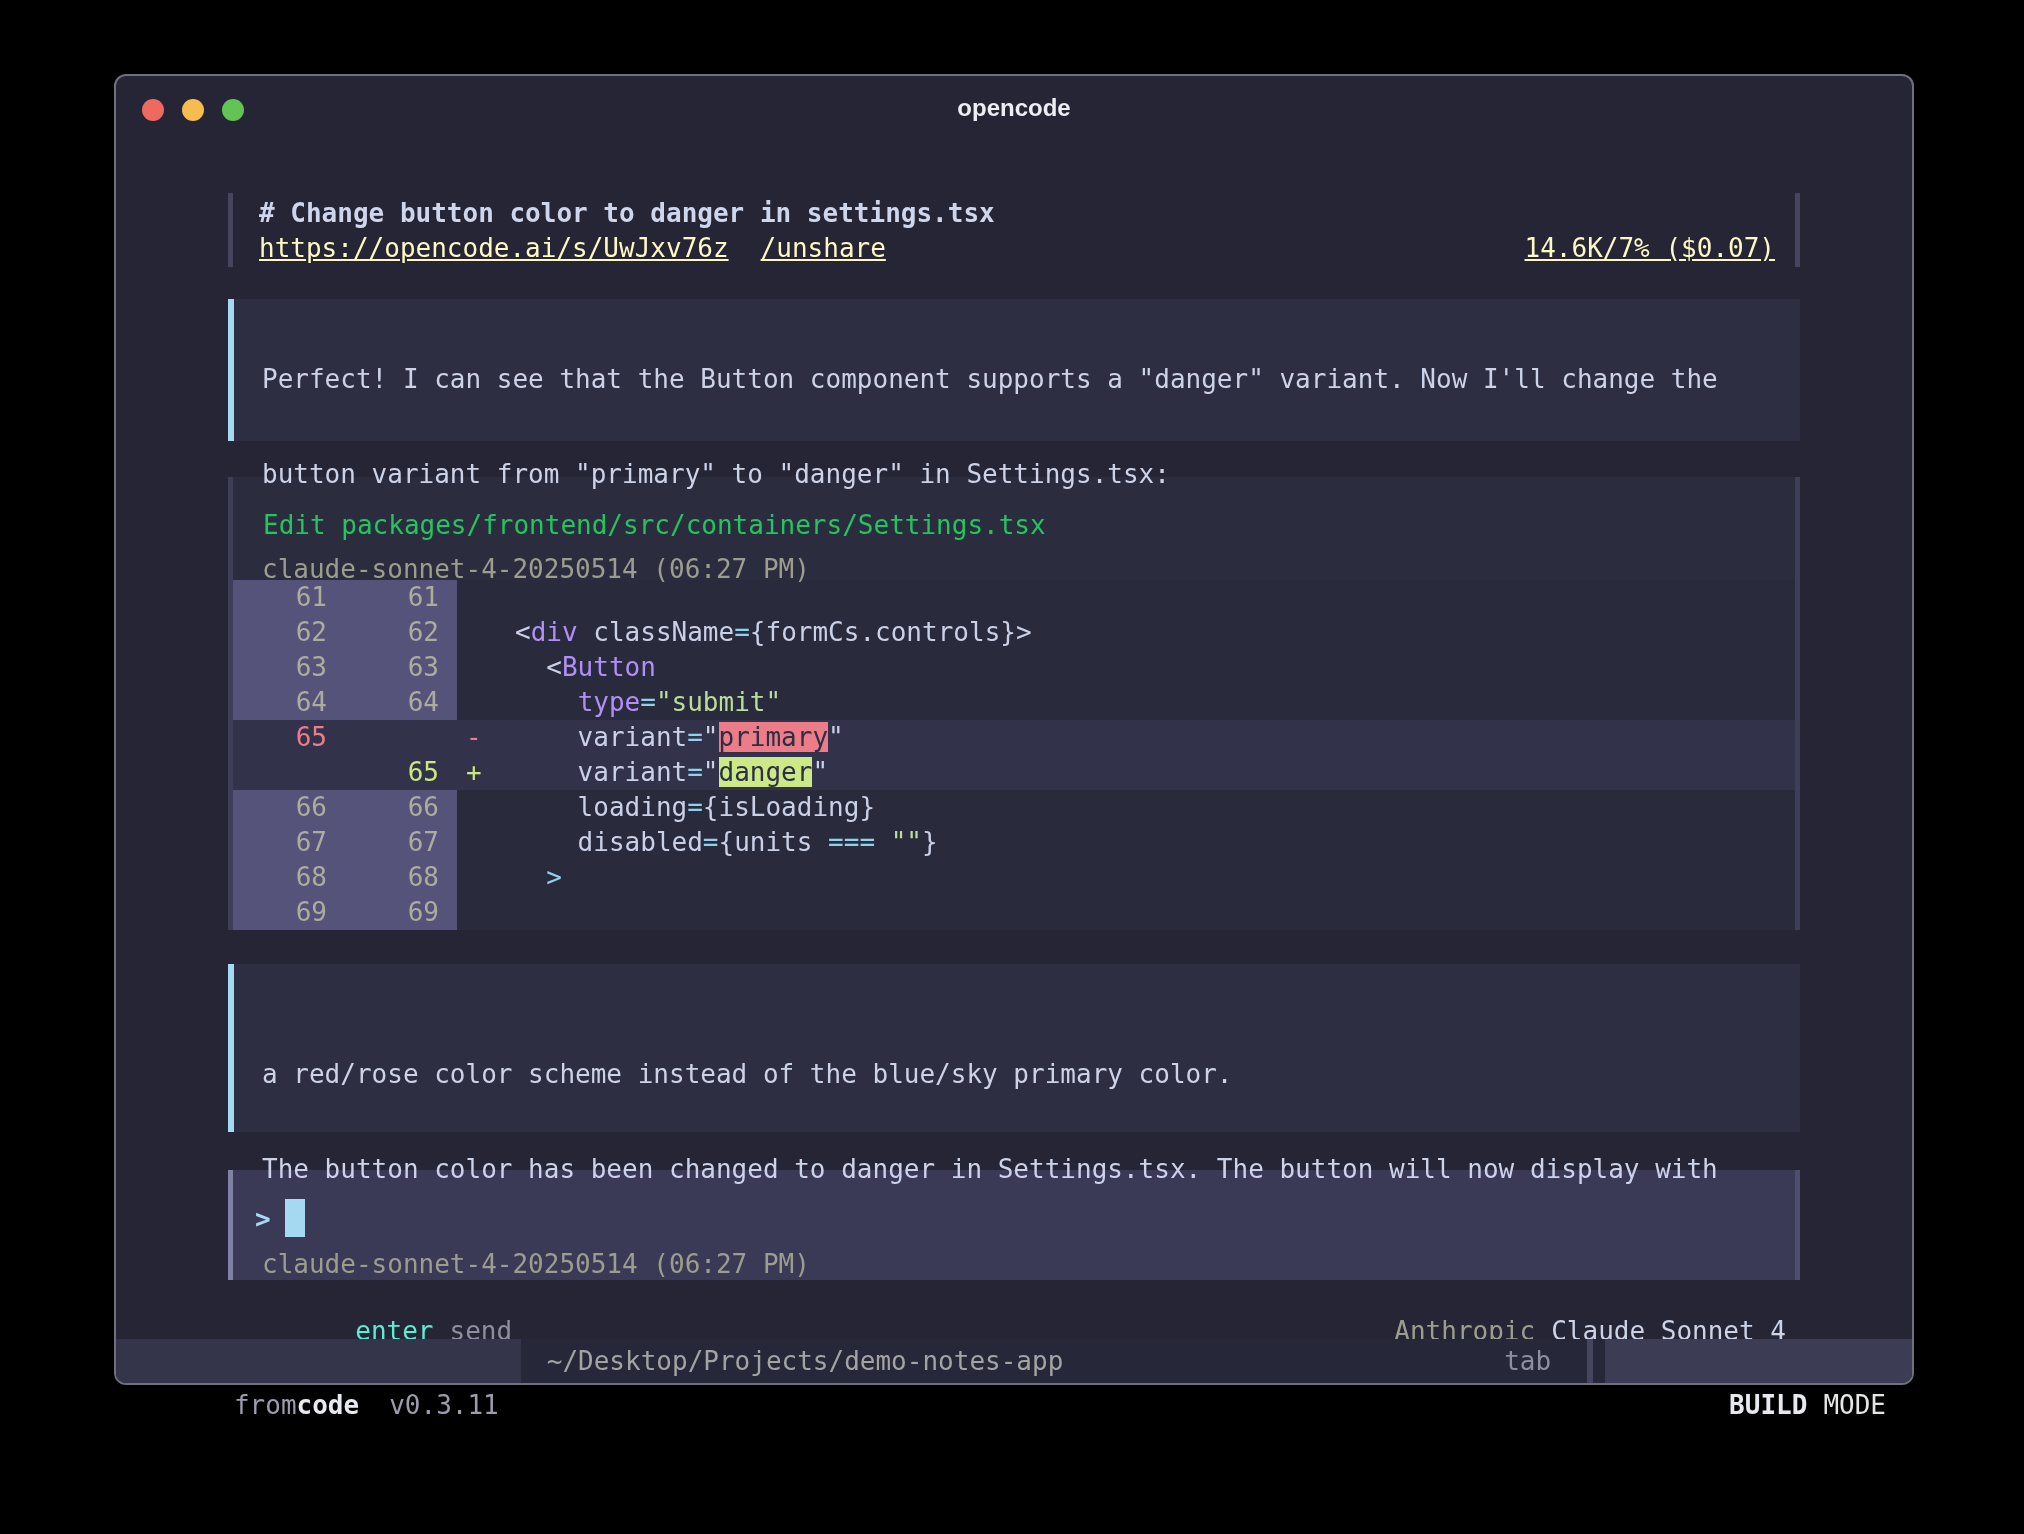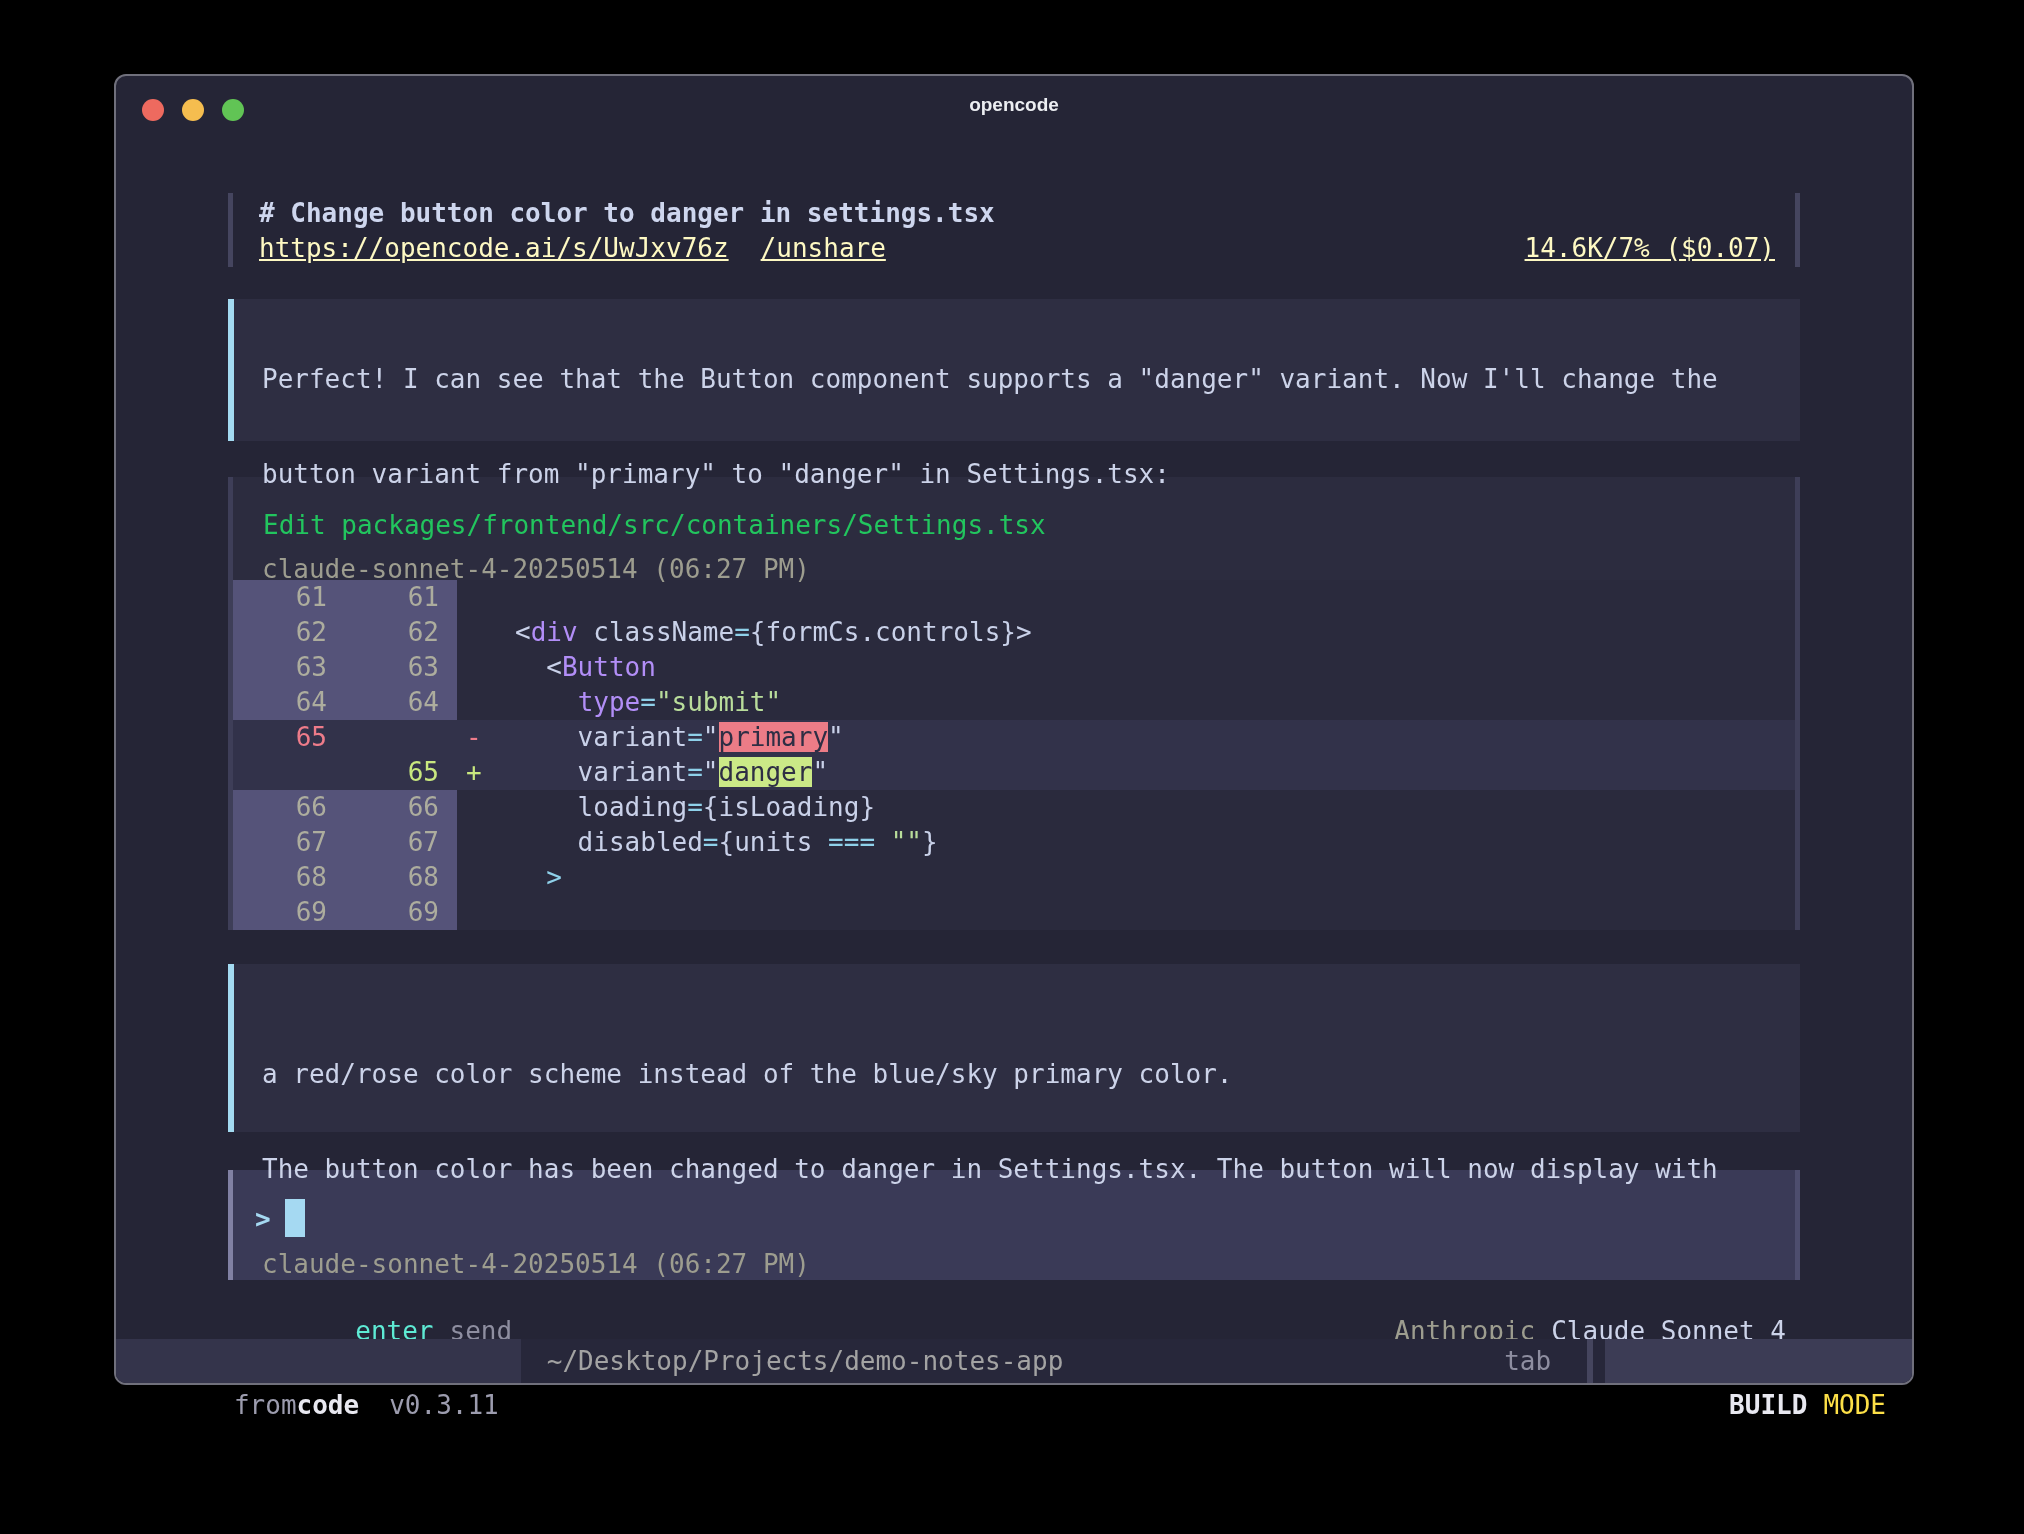--- a/index.html
+++ b/index.html
@@ -13,21 +13,21 @@
   }
   .titlebar{position:relative;height:68px;}
   .lights{position:absolute;left:26px;top:23px;display:flex;gap:18px;}
   .light{width:22px;height:22px;border-radius:50%;display:inline-block;}
   .light.red{background:#ee6a5f;}
   .light.yellow{background:#f5bd4f;}
   .light.green{background:#61c455;}
   .title{
     position:absolute;left:0;right:0;top:18px;text-align:center;
     font-family:"Liberation Sans","DejaVu Sans",sans-serif;
-    font-weight:bold;font-size:19px;color:#eceef2;
+    font-weight:bold;font-size:24px;color:#eceef2;
   }
 
   .content{margin:0 112px;}
 
   
   .session-header{
     margin-top:49px;height:74px;padding:2px 20px 0 26px;
     border-left:5px solid #45455f;border-right:5px solid #45455f;
   }
   .sh-row1{line-height:36px;font-weight:bold;color:#ced6ee;white-space:pre;}
@@ -98,21 +98,21 @@
   .sb-chip{background:#34344b;}
   .sb-chip.app{padding:0 22px 0 24px;border-bottom-left-radius:10px;color:#9c9cae;}
   .sb-code{font-weight:bold;color:#e8e8f0;}
   .sb-ver{margin-left:30px;}
   .sb-path{margin-left:26px;color:#a3a3a3;text-align:right;}
   .sb-spacer{flex:1;}
   .sb-tab{color:#8e8ea0;}
   .sb-divider{width:6px;background:#45455e;margin-left:36px;}
   .sb-chip.mode{margin-left:12px;padding:0 26px 0 30px;background:#3c3c55;border-bottom-right-radius:10px;}
   .sb-build{font-weight:bold;color:#e8e8f0;}
-  .sb-mode{margin-left:16px;color:#fde047;}
+  .sb-mode{margin-left:16px;color:#e5e5e5;}
 </style>
 </head>
 <body>
 
 <div class="window">
 
   <div class="titlebar">
     <div class="lights">
       <span class="light red"></span>
       <span class="light yellow"></span>

